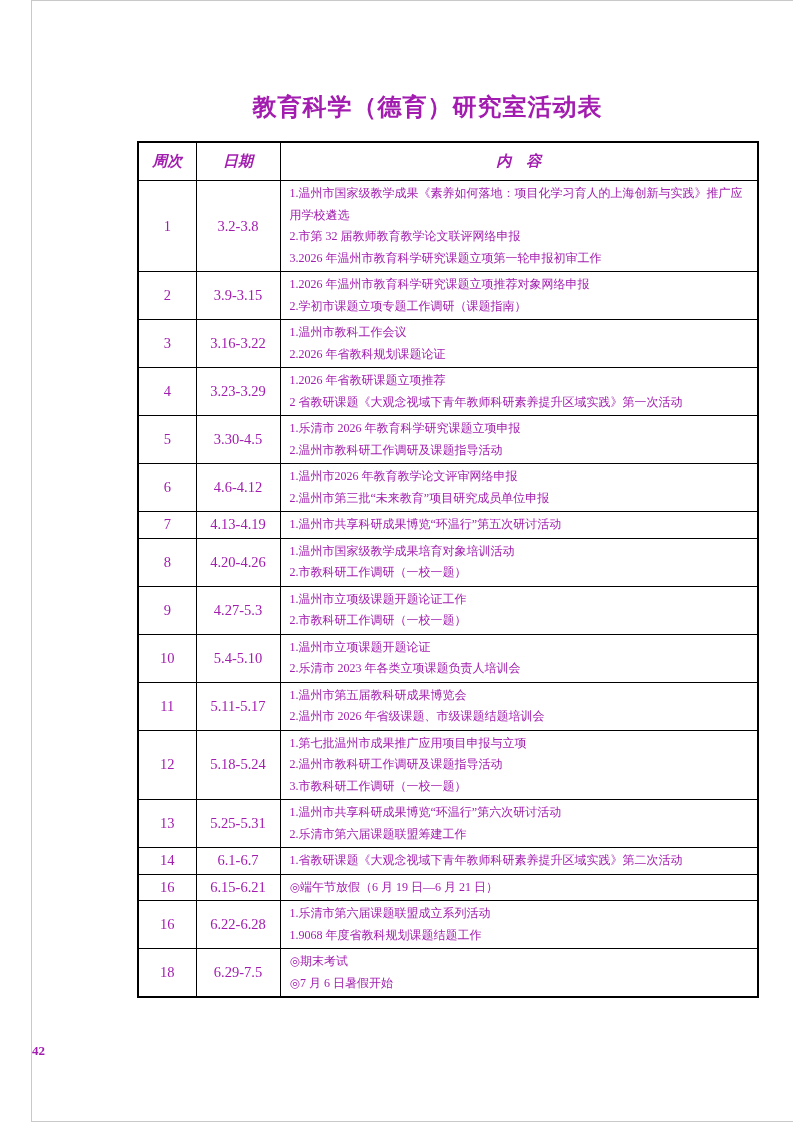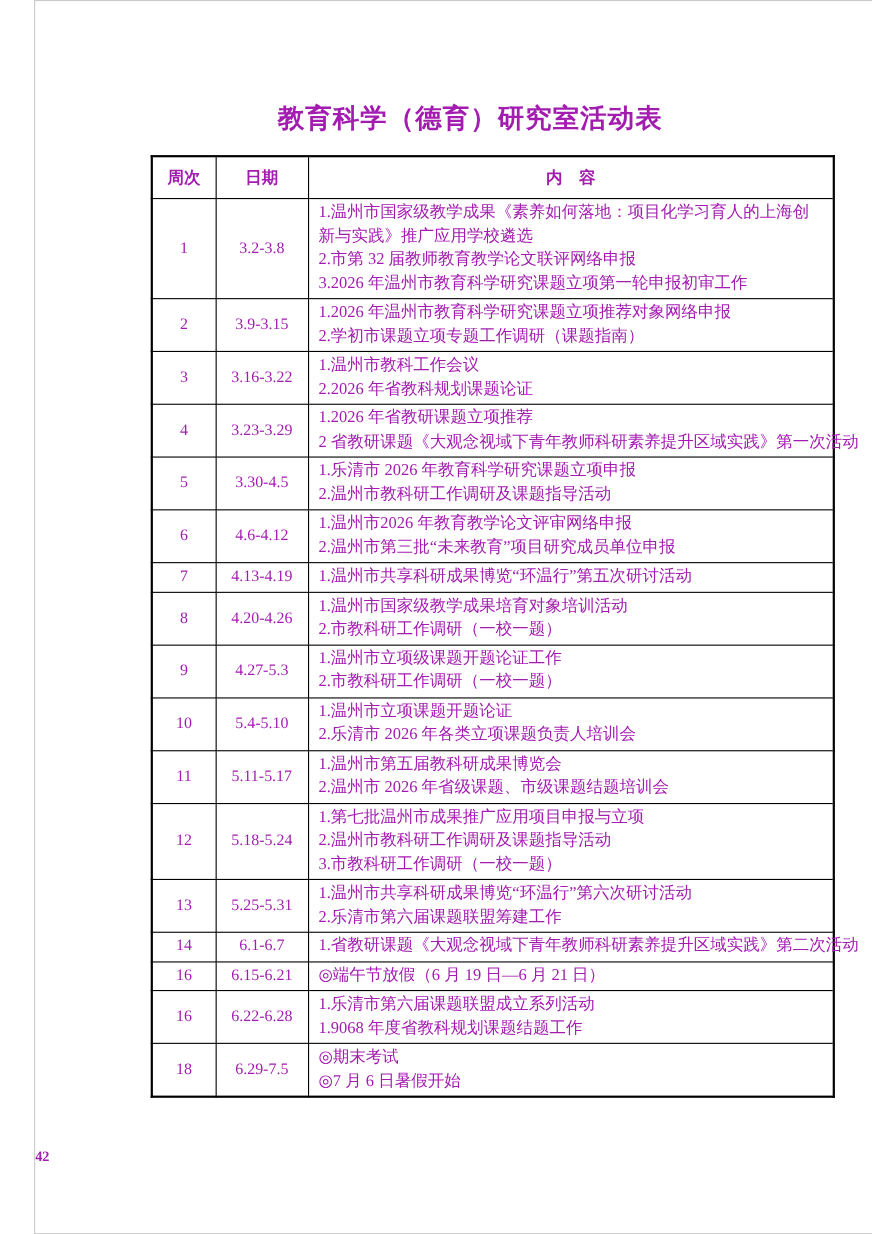--- a/index.html
+++ b/index.html
@@ -44,30 +44,31 @@
   table.activity td {
     border: 1px solid #000000;
   }
   table.activity thead th {
     height: 37px;
     font-size: 15px;
     font-weight: bold;
     text-align: center;
     vertical-align: middle;
     padding: 0;
+    font-style: italic;
   }
   td.week, td.date {
     text-align: center;
     vertical-align: middle;
     font-size: 14.5px;
     padding: 0;
   }
   td.content {
     vertical-align: middle;
-    font-size: 15px;
+    font-size: 12px;
     padding: 2px 12px 2px 9px;
     overflow: visible;
   }
   .item {
     line-height: 21.5px;
     white-space: normal;
   }
   .item.overflow {
     white-space: nowrap;
     font-family: Liberation Serif, serif;
@@ -173,21 +174,21 @@
     <td class="content">
             <div class="item">1.温州市立项级课题开题论证工作</div>
             <div class="item">2.市教科研工作调研（一校一题）</div>
           </td>
   </tr>
         <tr>
     <td class="week">10</td>
     <td class="date">5.4-5.10</td>
     <td class="content">
             <div class="item">1.温州市立项课题开题论证</div>
-            <div class="item">2.乐清市 2026 年各类立项课题负责人培训会</div>
+            <div class="item">2.乐清市 2023 年各类立项课题负责人培训会</div>
           </td>
   </tr>
         <tr>
     <td class="week">11</td>
     <td class="date">5.11-5.17</td>
     <td class="content">
             <div class="item">1.温州市第五届教科研成果博览会</div>
             <div class="item">2.温州市 2026 年省级课题、市级课题结题培训会</div>
           </td>
   </tr>

